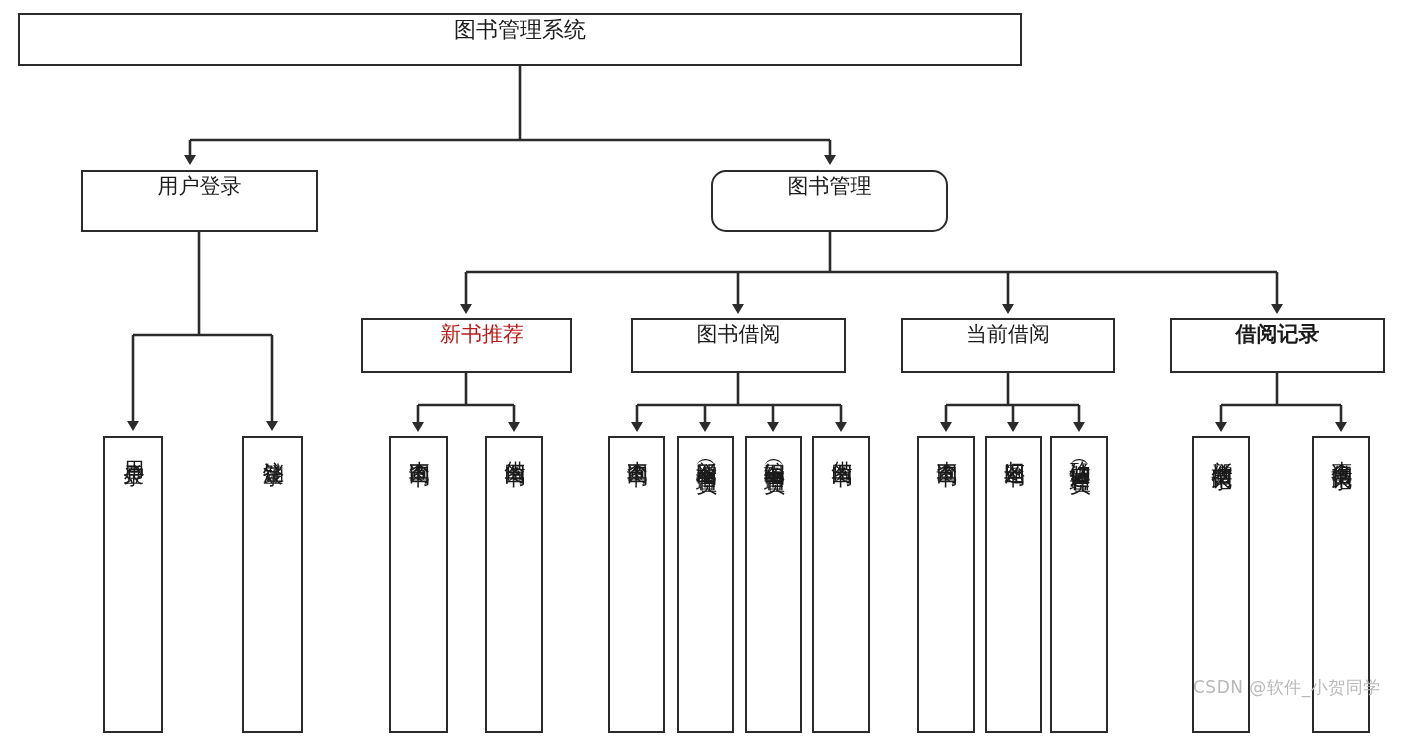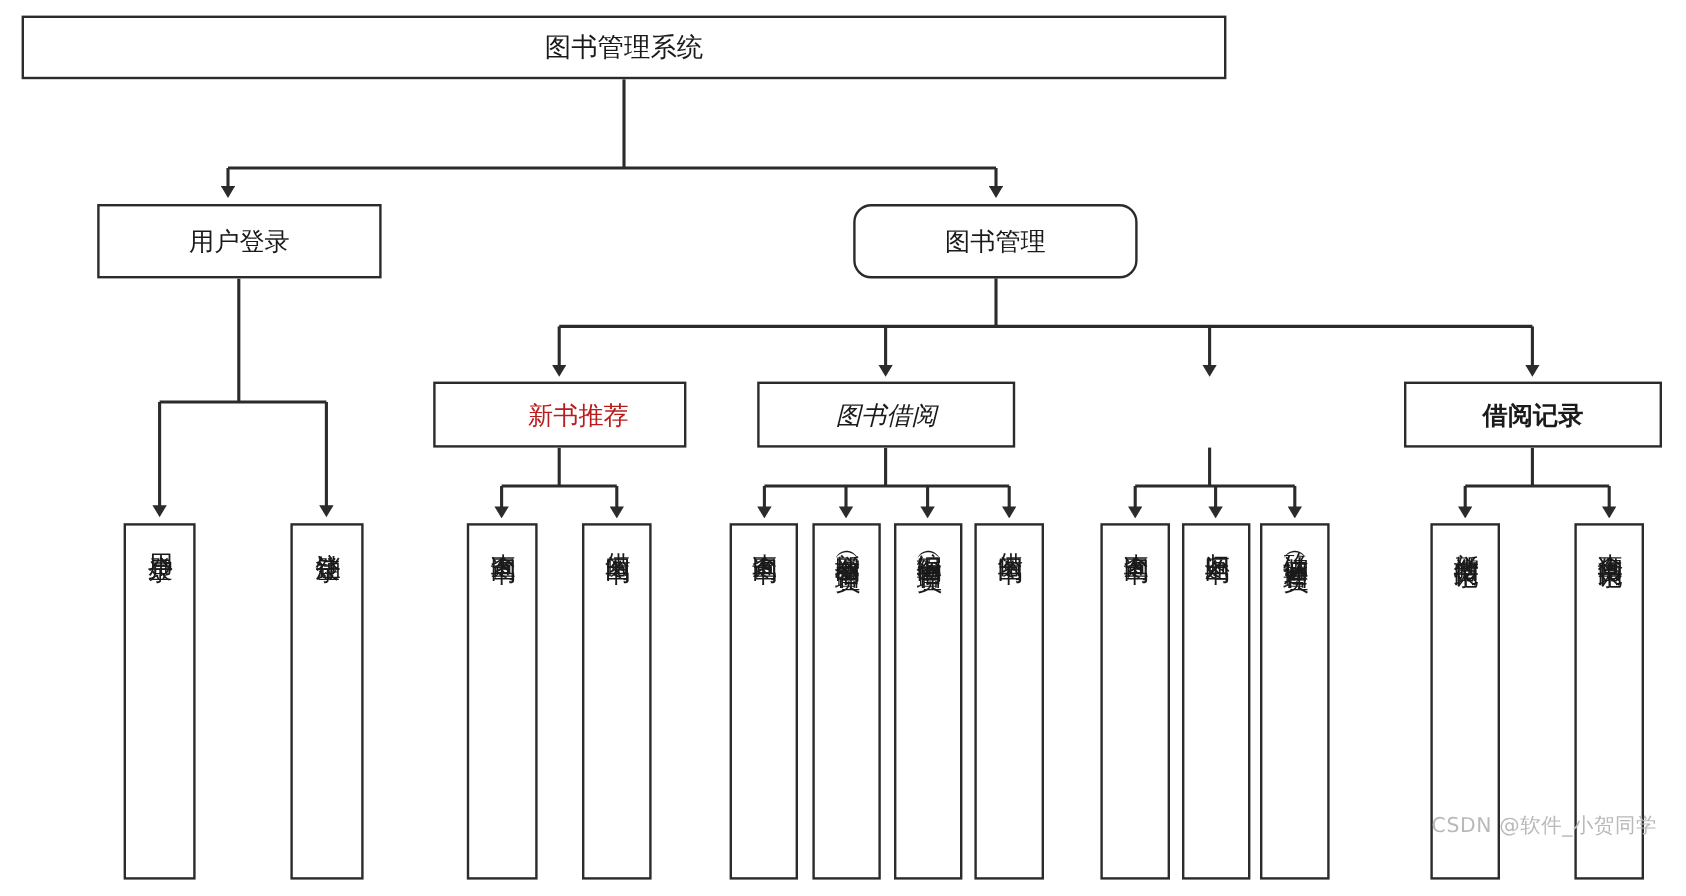--- a/index.html
+++ b/index.html
@@ -26,21 +26,21 @@
     width: 1405px;
     height: 747px;
     pointer-events: none;
   }
   .node {
     position: absolute;
     box-sizing: border-box;
     background: #ffffff;
     border: 2px solid #2b2b2b;
     display: flex;
-    align-items: center;
+    align-items: flex-start;
     justify-content: center;
     text-align: center;
     color: #1a1a1a;
   }
   .node.root {
     font-size: 22px;
   }
   .node.branch {
     font-size: 21px;
   }
@@ -128,22 +128,25 @@
   <div class="node branch" id="node-l2-0" style="left: 81px; top: 170px; width: 237px; height: 62px; border-color: rgb(43, 43, 43); background: rgb(255, 255, 255); color: rgb(26, 26, 26);">
     <span>用户登录</span>
   </div>
   <div class="node branch" id="node-l2-1" style="left: 711px; top: 170px; width: 237px; height: 62px; border-color: rgb(43, 43, 43); background: rgb(255, 255, 255); color: rgb(26, 26, 26); border-radius: 15px;">
     <span>图书管理</span>
   </div>
 
   <div class="node branch" id="node-l3-0" style="left: 361px; top: 318px; width: 211px; height: 55px; border-color: rgb(43, 43, 43); background: rgb(255, 255, 255); color: #b91c1c; padding-left: 31px;">
     <span>新书推荐</span>
   </div>
-  <div class="node branch" id="node-l3-1" style="left: 631px; top: 318px; width: 215px; height: 55px; border-color: rgb(43, 43, 43); background: rgb(255, 255, 255); color: rgb(26, 26, 26); font-style: italic;">
+  <div class="node branch" id="node-l3-1" style="left: 631px; top: 318px; width: 215px; height: 55px; border-color: rgb(43, 43, 43); background: rgb(255, 255, 255); color: rgb(26, 26, 26);">
     <span>图书借阅</span>
+  </div>
+  <div class="node branch" id="node-l3-2" style="left: 901px; top: 318px; width: 214px; height: 55px; border-color: rgb(43, 43, 43); background: rgb(255, 255, 255); color: rgb(26, 26, 26);">
+    <span>当前借阅</span>
   </div>
   <div class="node branch" id="node-l3-3" style="left: 1170px; top: 318px; width: 215px; height: 55px; border-color: rgb(43, 43, 43); background: rgb(255, 255, 255); color: rgb(26, 26, 26); font-weight: bold;">
     <span>借阅记录</span>
   </div>
 
   <div class="node leaf" id="node-leaf-0" style="left: 103px; top: 436px; width: 60px; height: 297px; border-color: rgb(43, 43, 43); background: rgb(255, 255, 255); color: rgb(26, 26, 26);">
     <span class="vtext">用户登录</span>
   </div>
   <div class="node leaf" id="node-leaf-1" style="left: 242px; top: 436px; width: 61px; height: 297px; border-color: rgb(43, 43, 43); background: rgb(255, 255, 255); color: rgb(26, 26, 26);">
     <span class="vtext">注销登录</span>

